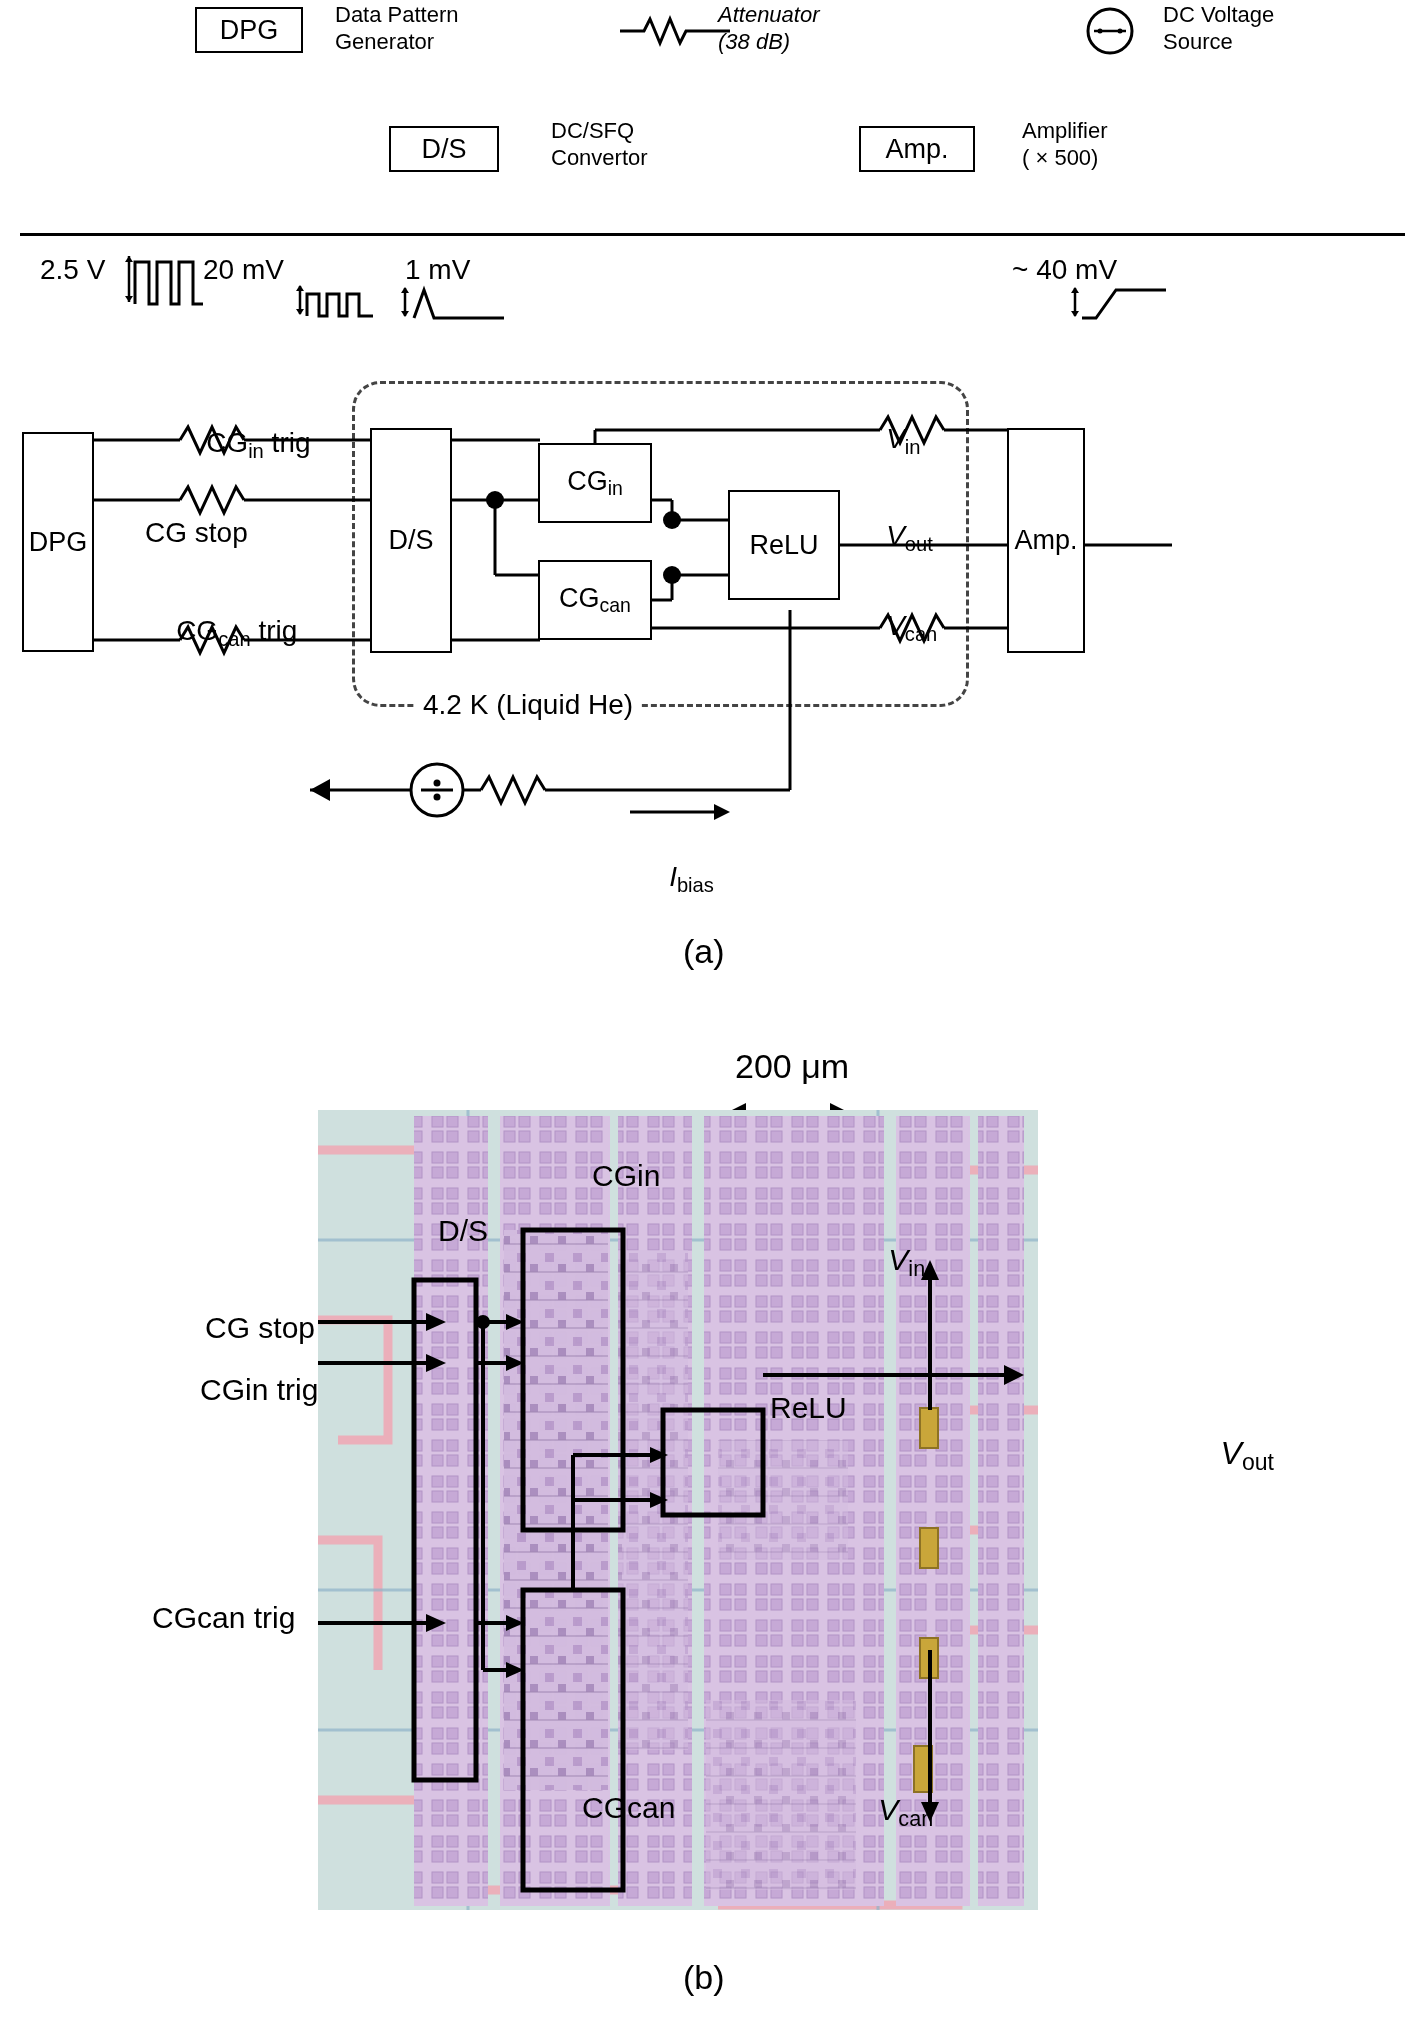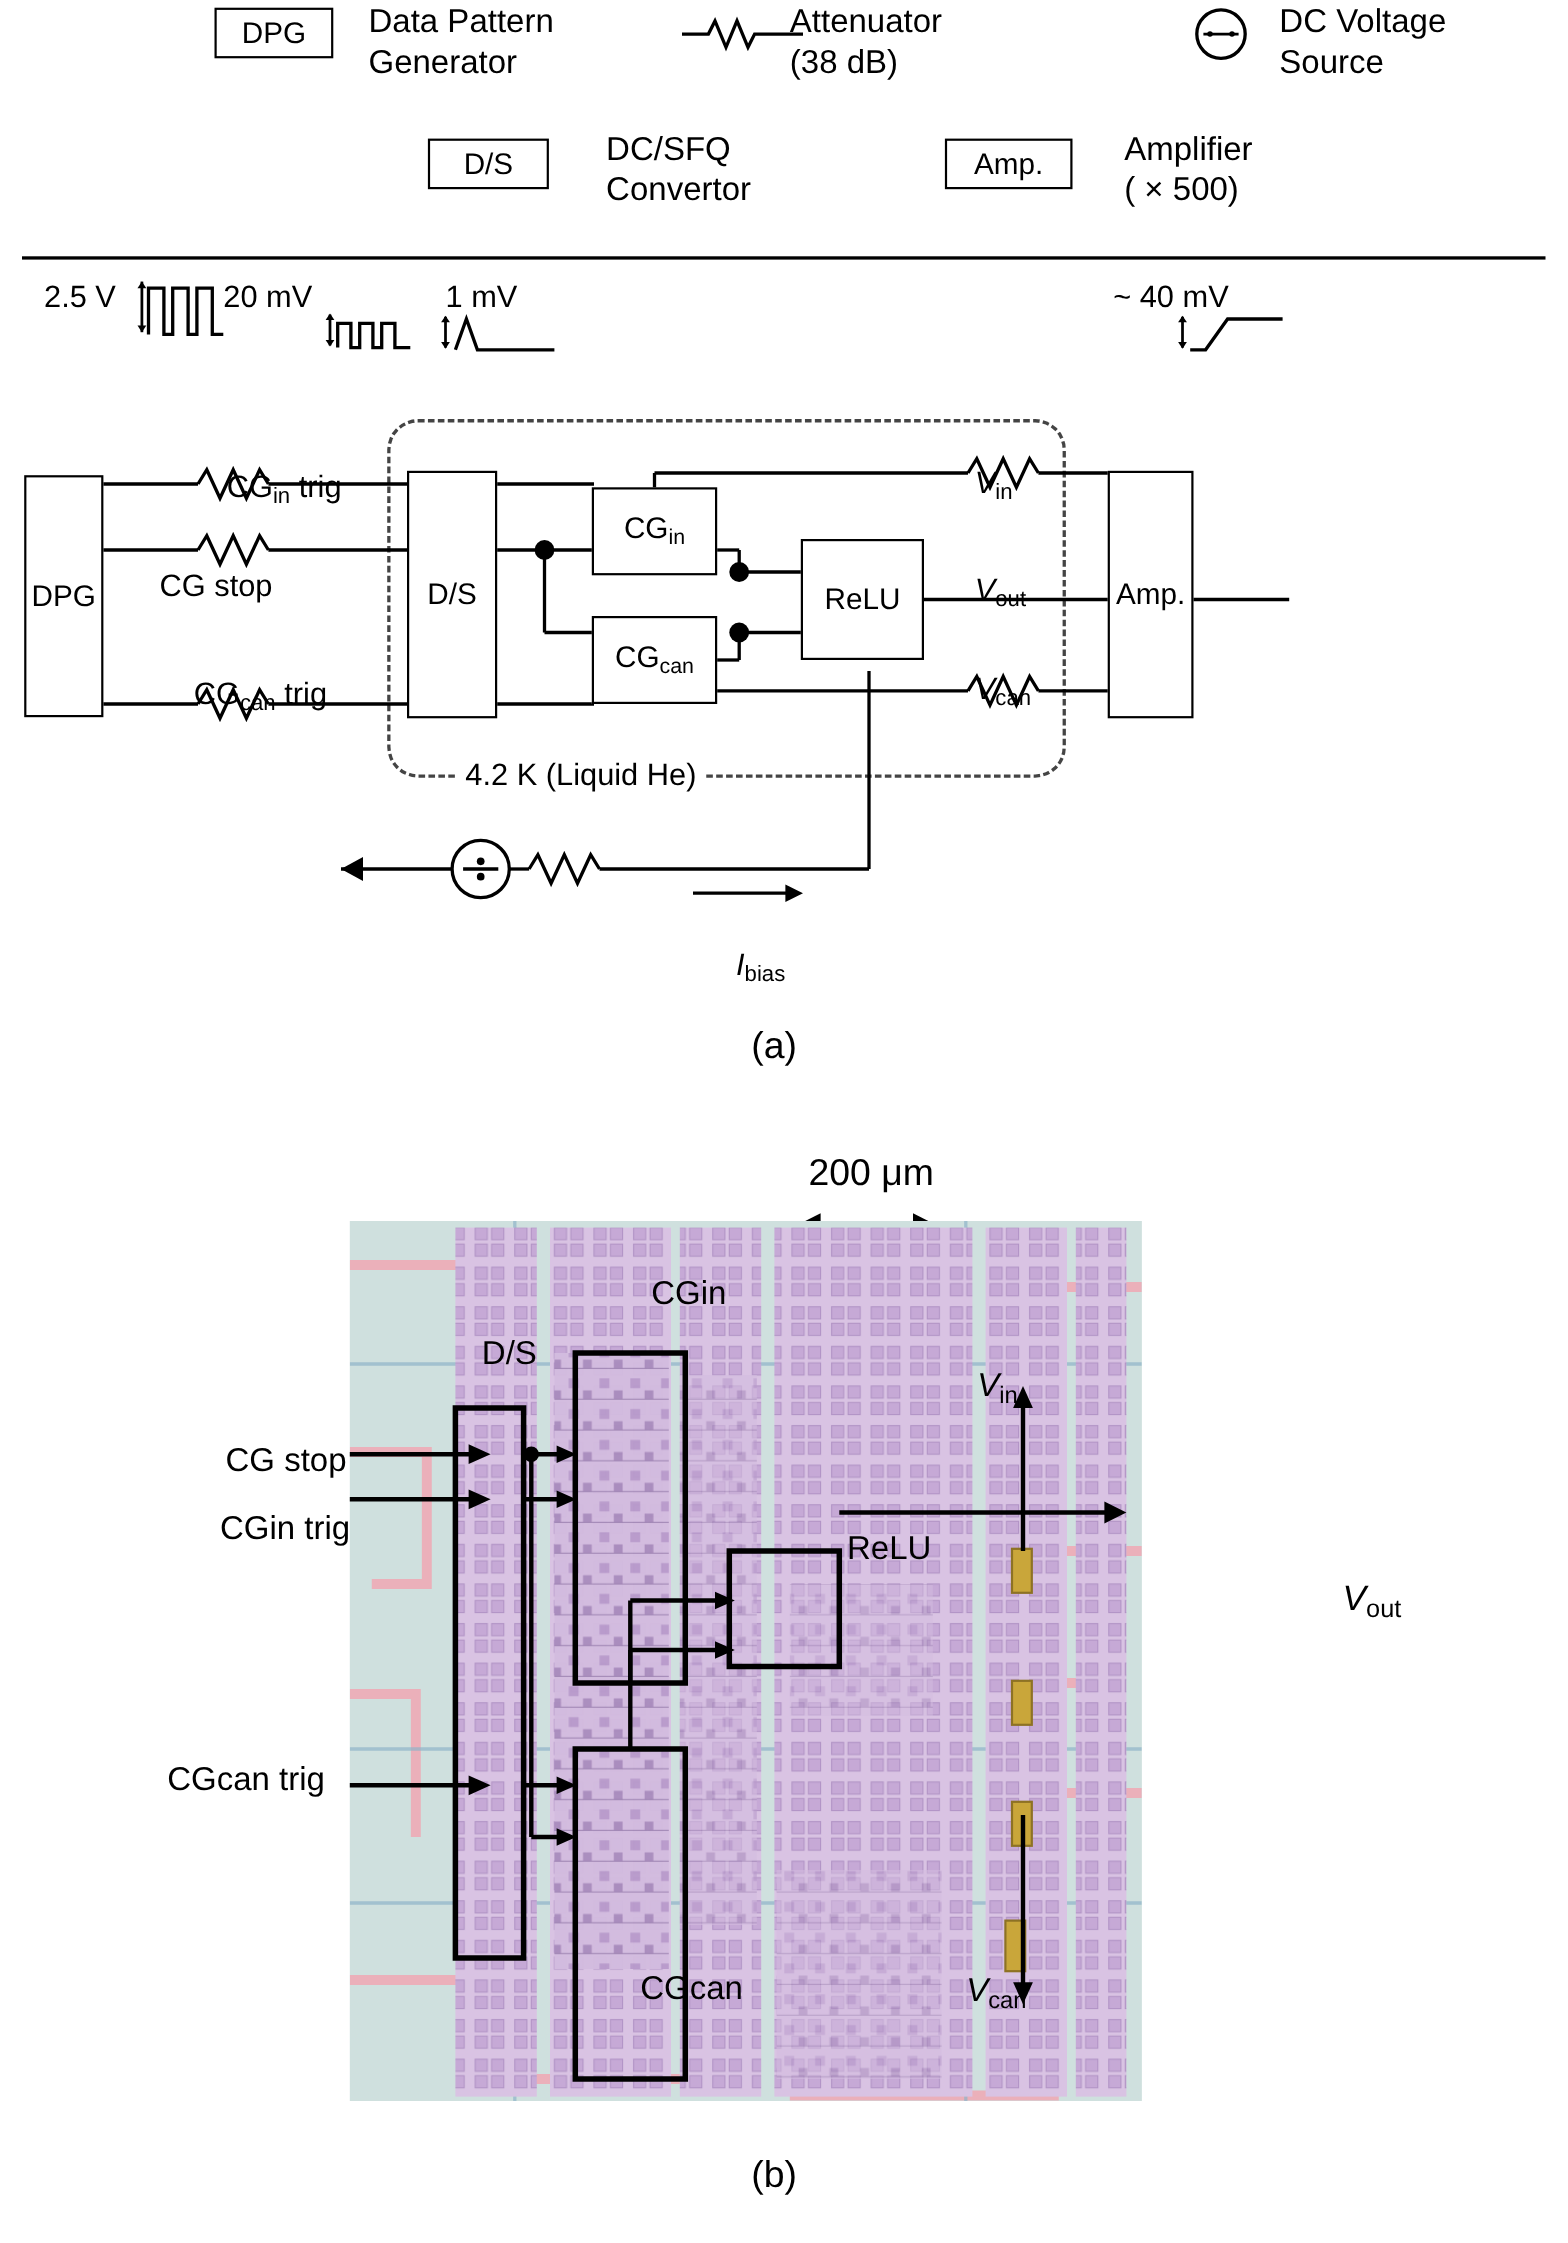--- a/index.html
+++ b/index.html
@@ -4,21 +4,21 @@
 <style>
   html,body{margin:0;padding:0;background:#ffffff;}
   body{
     width:1425px;height:2039px;position:relative;
     font-family:"Liberation Sans", sans-serif;
     color:#000;
     overflow:hidden;
   }
   .fig{position:absolute;left:0;top:0;width:1425px;height:2035px;padding-left:46px;}
   .abs{position:absolute;}
-  .txt{font-size:30px;line-height:1.22;white-space:pre;}
+  .txt{font-size:22px;line-height:1.22;white-space:pre;}
   .box{border:2.5px solid #000;background:#fff;display:flex;align-items:center;justify-content:center;box-sizing:border-box;}
   .boxlbl{font-size:27px;}
   .sub{font-size:0.72em;vertical-align:-0.28em;}
   .ital{font-style:italic;}
   .caption{font-size:34px;}
   hr.rule{position:absolute;border:none;border-top:3px solid #000;margin:0;}
   svg{display:block;overflow:visible;}
   
   .micro{position:absolute;left:318px;top:1110px;width:720px;height:800px;overflow:hidden;
          background:#d9e6e4;}
@@ -32,21 +32,21 @@
     <span class="boxlbl">DPG</span>
   </div>
   <div class="abs txt" style="left:335px;top:2px;width:240px;">Data Pattern
 Generator</div>
 
   <div class="abs" style="left:620px;top:14px;">
     <svg width="110" height="34" viewBox="0 0 110 34">
       <path d="M0 17 H24 L30 5 L40 29 L50 5 L60 29 L66 17 H110" fill="none" stroke="#000" stroke-width="3"></path>
     </svg>
   </div>
-  <div class="abs txt" style="left:718px;top:2px;width:220px;">Attenuator
+  <div class="abs txt" style="left:718px;top:2px;width:220px;font-style:italic;">Attenuator
 (38 dB)</div>
 
   <div class="abs" style="left:1082px;top:6px;">
     <svg width="56" height="50" viewBox="0 0 56 50">
       <circle cx="28" cy="25" r="22" fill="#fff" stroke="#000" stroke-width="3"></circle>
       <line x1="12" y1="25" x2="44" y2="25" stroke="#000" stroke-width="2.5"></line>
       <circle cx="18" cy="25" r="2.5" fill="#000"></circle>
       <circle cx="38" cy="25" r="2.5" fill="#000"></circle>
     </svg>
   </div>

